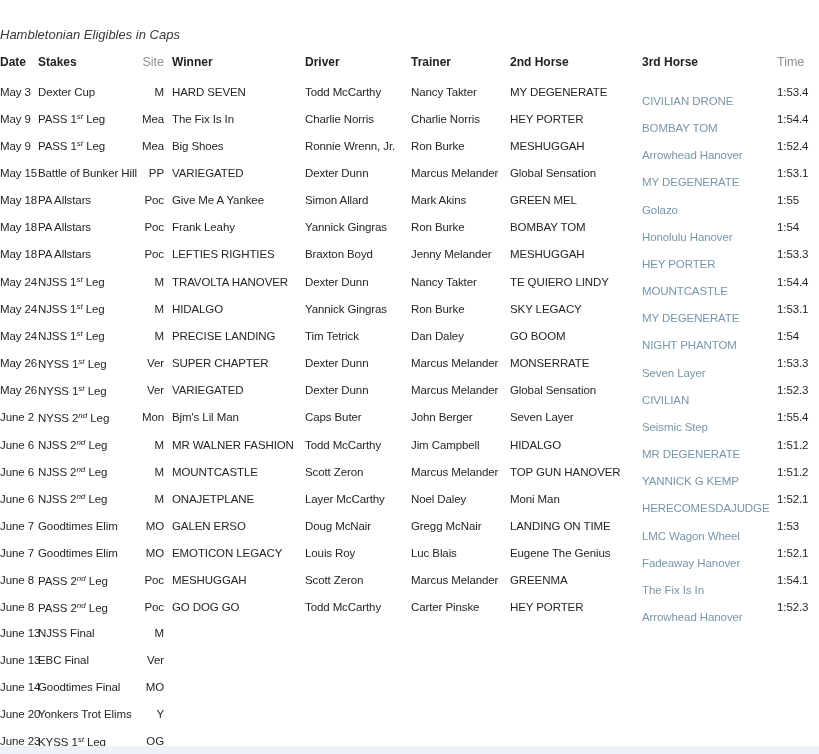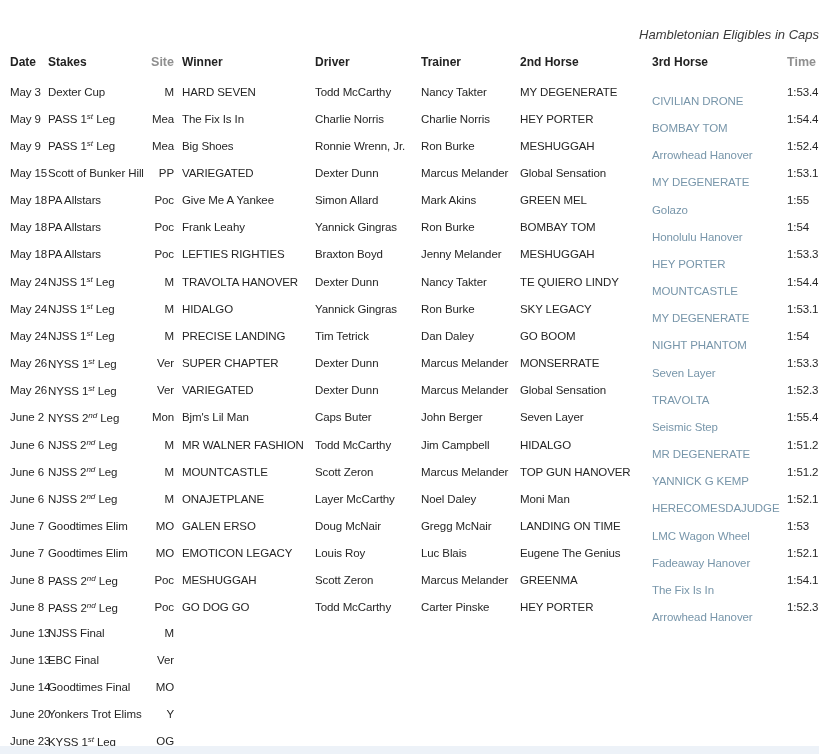--- a/index.html
+++ b/index.html
@@ -16,33 +16,32 @@
     position:relative;
   }
   .page{position:absolute;inset:0;background:#fff;}
   .title{
     position:absolute;top:7px;left:0;width:100%;
     text-align:center;font-size:12.5px;font-weight:700;
     letter-spacing:.2px;color:#1f1f1f;
   }
   .subtitle{
     position:absolute;top:27px;left:0;width:100%;
-    text-align:right;font-style:italic;font-size:13px;color:#3a3a3a;
+    text-align:left;font-style:italic;font-size:13px;color:#3a3a3a;
   }
   .grid-row{
     display:grid;
     grid-template-columns:38px 102px 24px 141px 106px 99px 132px 121px 44px;
-    padding-left:10px;
     align-items:center;
   }
   .thead{
     position:absolute;top:48px;left:0;width:819px;height:28px;
     font-size:12px;font-weight:700;color:#222;
   }
-  .thead .c-site,.thead .c-time{color:var(--muted);font-weight:700;font-size:12.5px;}
+  .thead .c-site,.thead .c-time{color:var(--muted);font-weight:400;font-size:12.5px;}
   .tbody{position:absolute;top:76px;left:0;width:678px;}
   .row{height:27.16px;font-size:11.5px;letter-spacing:-0.1px;}
   .cell{white-space:nowrap;overflow:visible;}
   .c-site{text-align:right;}
   .thead .c-site{text-align:right;}
   .c-winner{padding-left:8px;}
   .thead .c-winner{padding-left:8px;}
   .c-time{padding-left:2px;margin-left:12px;}
   .tbody .c-third_horse{color:var(--third);margin-top:19px;}
   sup{font-size:8px;vertical-align:4px;letter-spacing:0;font-style:italic;}
@@ -96,21 +95,21 @@
         <div class="cell c-site">Mea</div>
         <div class="cell c-winner">Big Shoes</div>
         <div class="cell c-driver">Ronnie Wrenn, Jr.</div>
         <div class="cell c-trainer">Ron Burke</div>
         <div class="cell c-second_horse">MESHUGGAH</div>
         <div class="cell c-third_horse">Arrowhead Hanover</div>
         <div class="cell c-time">1:52.4</div>
       </div>
       <div class="row grid-row">
         <div class="cell c-date">May 15</div>
-        <div class="cell c-stakes">Scott of Bunker Hill</div>
+        <div class="cell c-stakes">Battle of Bunker Hill</div>
         <div class="cell c-site">PP</div>
         <div class="cell c-winner">VARIEGATED</div>
         <div class="cell c-driver">Dexter Dunn</div>
         <div class="cell c-trainer">Marcus Melander</div>
         <div class="cell c-second_horse">Global Sensation</div>
         <div class="cell c-third_horse">MY DEGENERATE</div>
         <div class="cell c-time">1:53.1</div>
       </div>
       <div class="row grid-row">
         <div class="cell c-date">May 18</div>
@@ -190,21 +189,21 @@
         <div class="cell c-time">1:53.3</div>
       </div>
       <div class="row grid-row">
         <div class="cell c-date">May 26</div>
         <div class="cell c-stakes">NYSS 1<sup>st</sup> Leg</div>
         <div class="cell c-site">Ver</div>
         <div class="cell c-winner">VARIEGATED</div>
         <div class="cell c-driver">Dexter Dunn</div>
         <div class="cell c-trainer">Marcus Melander</div>
         <div class="cell c-second_horse">Global Sensation</div>
-        <div class="cell c-third_horse">TRAVOLTA</div>
+        <div class="cell c-third_horse">CIVILIAN</div>
         <div class="cell c-time">1:52.3</div>
       </div>
       <div class="row grid-row">
         <div class="cell c-date">June 2</div>
         <div class="cell c-stakes">NYSS 2<sup>nd</sup> Leg</div>
         <div class="cell c-site">Mon</div>
         <div class="cell c-winner">Bjm's Lil Man</div>
         <div class="cell c-driver">Caps Buter</div>
         <div class="cell c-trainer">John Berger</div>
         <div class="cell c-second_horse">Seven Layer</div>

